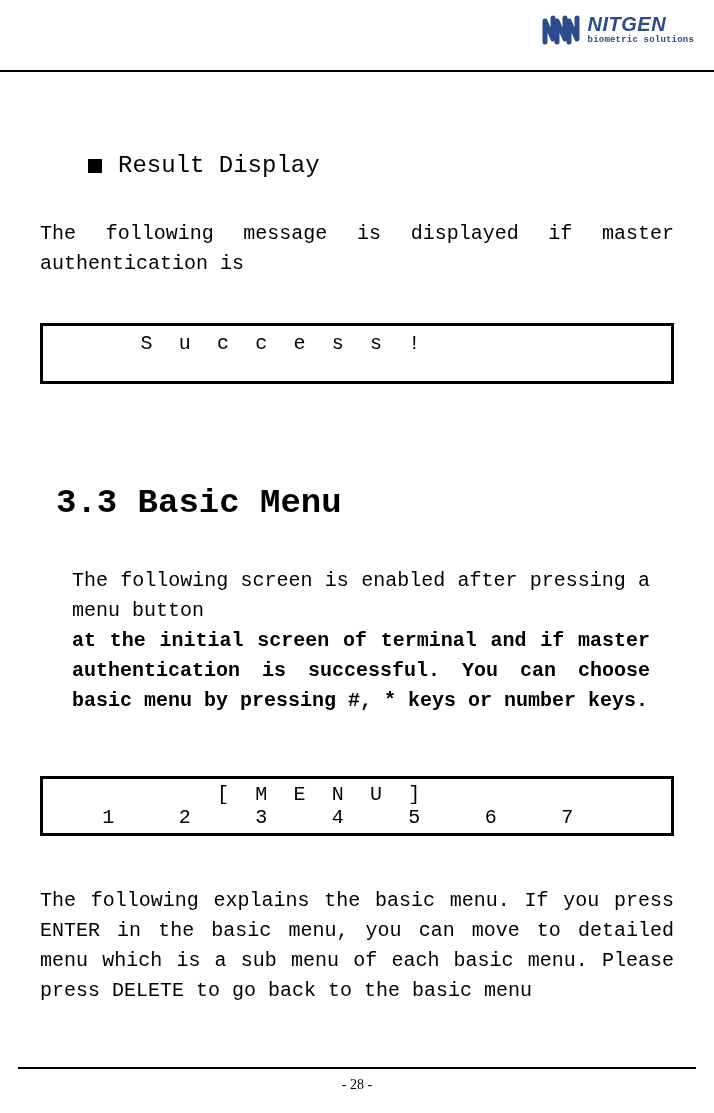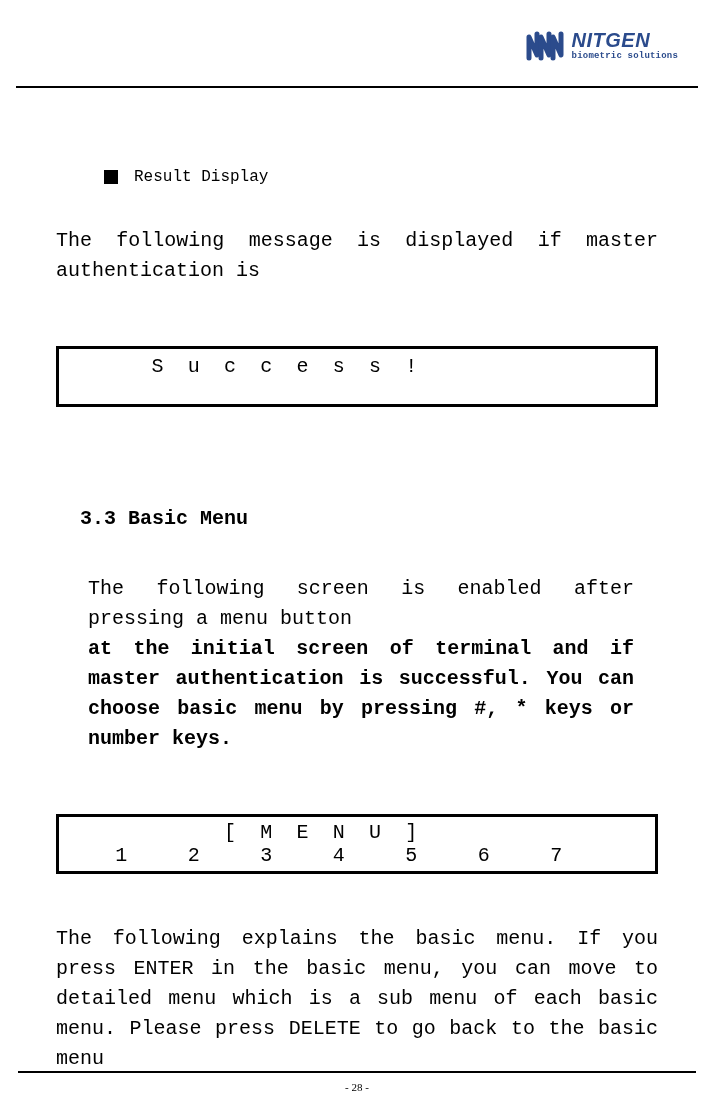--- a/index.html
+++ b/index.html
@@ -6,21 +6,21 @@
   html, body { width: 714px; height: 1113px; background: #fff; }
   body {
     font-family: "Arial", "Helvetica", sans-serif;
     position: relative;
     color: #000;
   }
   .page {
     width: 714px;
     height: 1113px;
     position: relative;
-    padding: 16px;
+    padding: 0;
   }
   .header {
     height: 72px;
     border-bottom: 2px solid #000;
     position: relative;
   }
   .logo {
     position: absolute;
     right: 20px;
     top: 14px;
@@ -57,27 +57,27 @@
     margin-left: 48px;
     margin-bottom: 40px;
   }
   .bullet {
     width: 14px;
     height: 14px;
     background: #000;
     flex: none;
   }
   .bullet-title {
-    font-size: 16px;
+    font-size: 24px;
     font-weight: 400;
   }
   .para1 {
     font-size: 20px;
     line-height: 1.5;
-    margin: 0 0 60px 0;
+    margin: 0 0 44px 0;
     text-align: justify;
     padding-left: 0;
     text-indent: 0;
   }
   .para1-indent {
     padding-left: 18px;
     display: block;
   }
   .display-box {
     margin: 0 0 0 0;
@@ -89,23 +89,23 @@
   }
   .display-row {
     display: flex;
   }
   .display-row .cell {
     flex: 1;
     text-align: center;
     min-width: 0;
   }
   .section-heading {
-    font-size: 20px;
+    font-size: 34px;
     font-weight: bold;
-    margin: 100px 0 44px 24px;
+    margin: 100px 0 44px 16px;
   }
   .para2 {
     font-size: 20px;
     line-height: 1.5;
     margin: 0 24px 60px 32px;
     text-align: justify;
   }
   .para2-indent {
     display: block;
     font-weight: bold;
@@ -137,21 +137,21 @@
     right: 0;
     bottom: 20px;
   }
   .footer-rule {
     border-top: 2px solid #000;
     margin: 0 18px 8px 18px;
   }
   .page-num {
     text-align: center;
     font-family: "Times New Roman", serif;
-    font-size: 11px;
+    font-size: 14px;
   }
 </style>
 </head>
 <body>
 
 <div class="page">
 
   <div class="header">
     <div class="logo">
       <span class="logo-mark">

